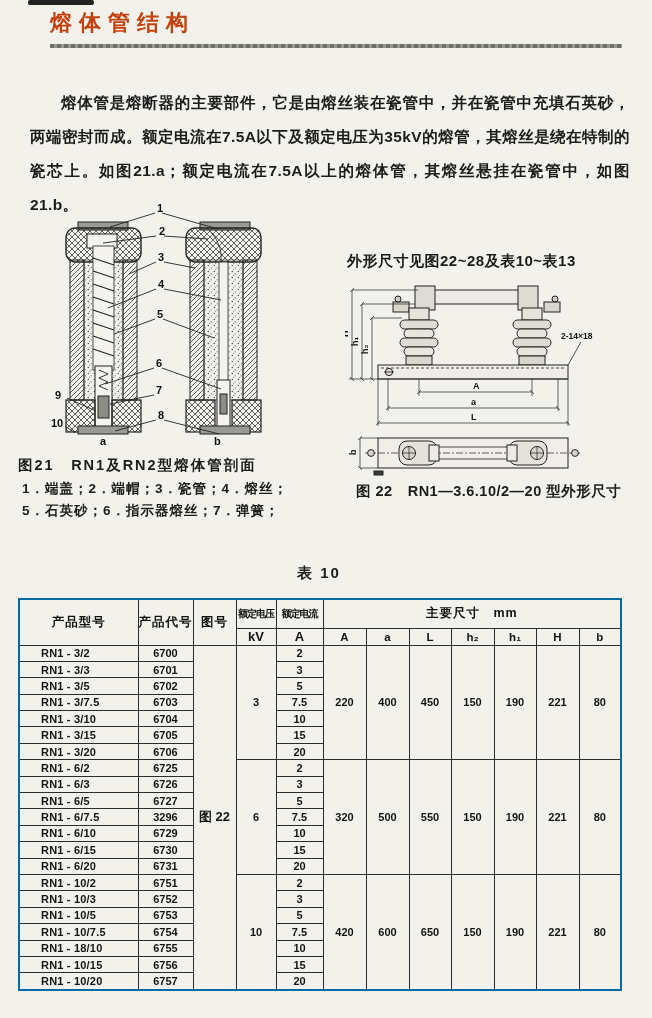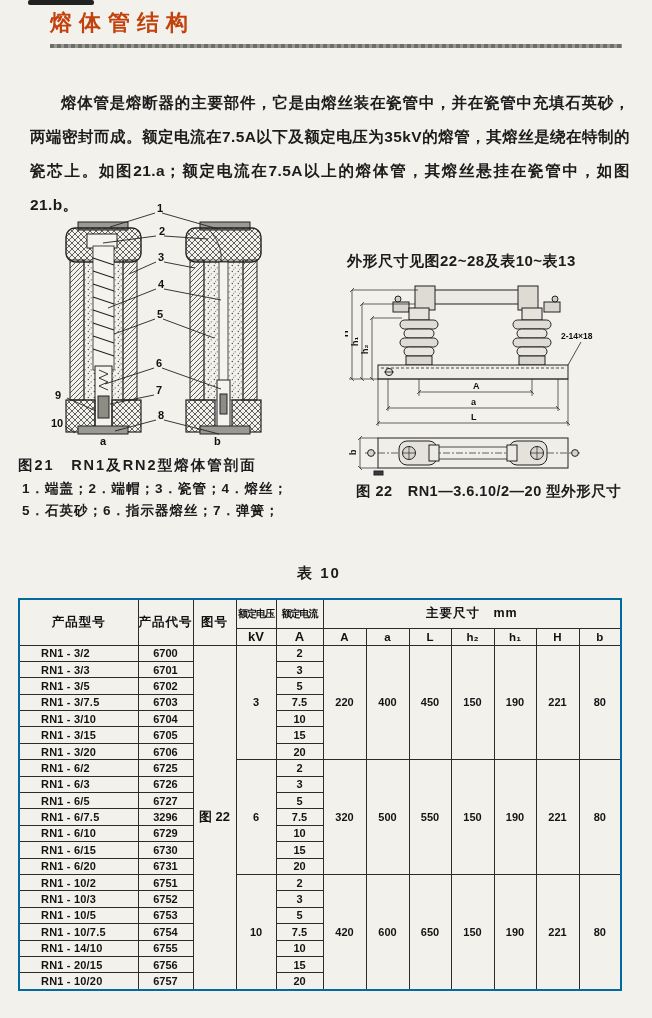--- a/index.html
+++ b/index.html
@@ -392,26 +392,26 @@
           <td class="model">RN1 - 10/5</td>
           <td class="code">6753</td>
           <td class="amp">5</td>
         </tr>
         <tr>
           <td class="model">RN1 - 10/7.5</td>
           <td class="code">6754</td>
           <td class="amp">7.5</td>
         </tr>
         <tr>
-          <td class="model">RN1 - 14/10</td>
+          <td class="model">RN1 - 18/10</td>
           <td class="code">6755</td>
           <td class="amp">10</td>
         </tr>
         <tr>
-          <td class="model">RN1 - 20/15</td>
+          <td class="model">RN1 - 10/15</td>
           <td class="code">6756</td>
           <td class="amp">15</td>
         </tr>
         <tr>
           <td class="model">RN1 - 10/20</td>
           <td class="code">6757</td>
           <td class="amp">20</td>
         </tr>
       </tbody>
   </table>

